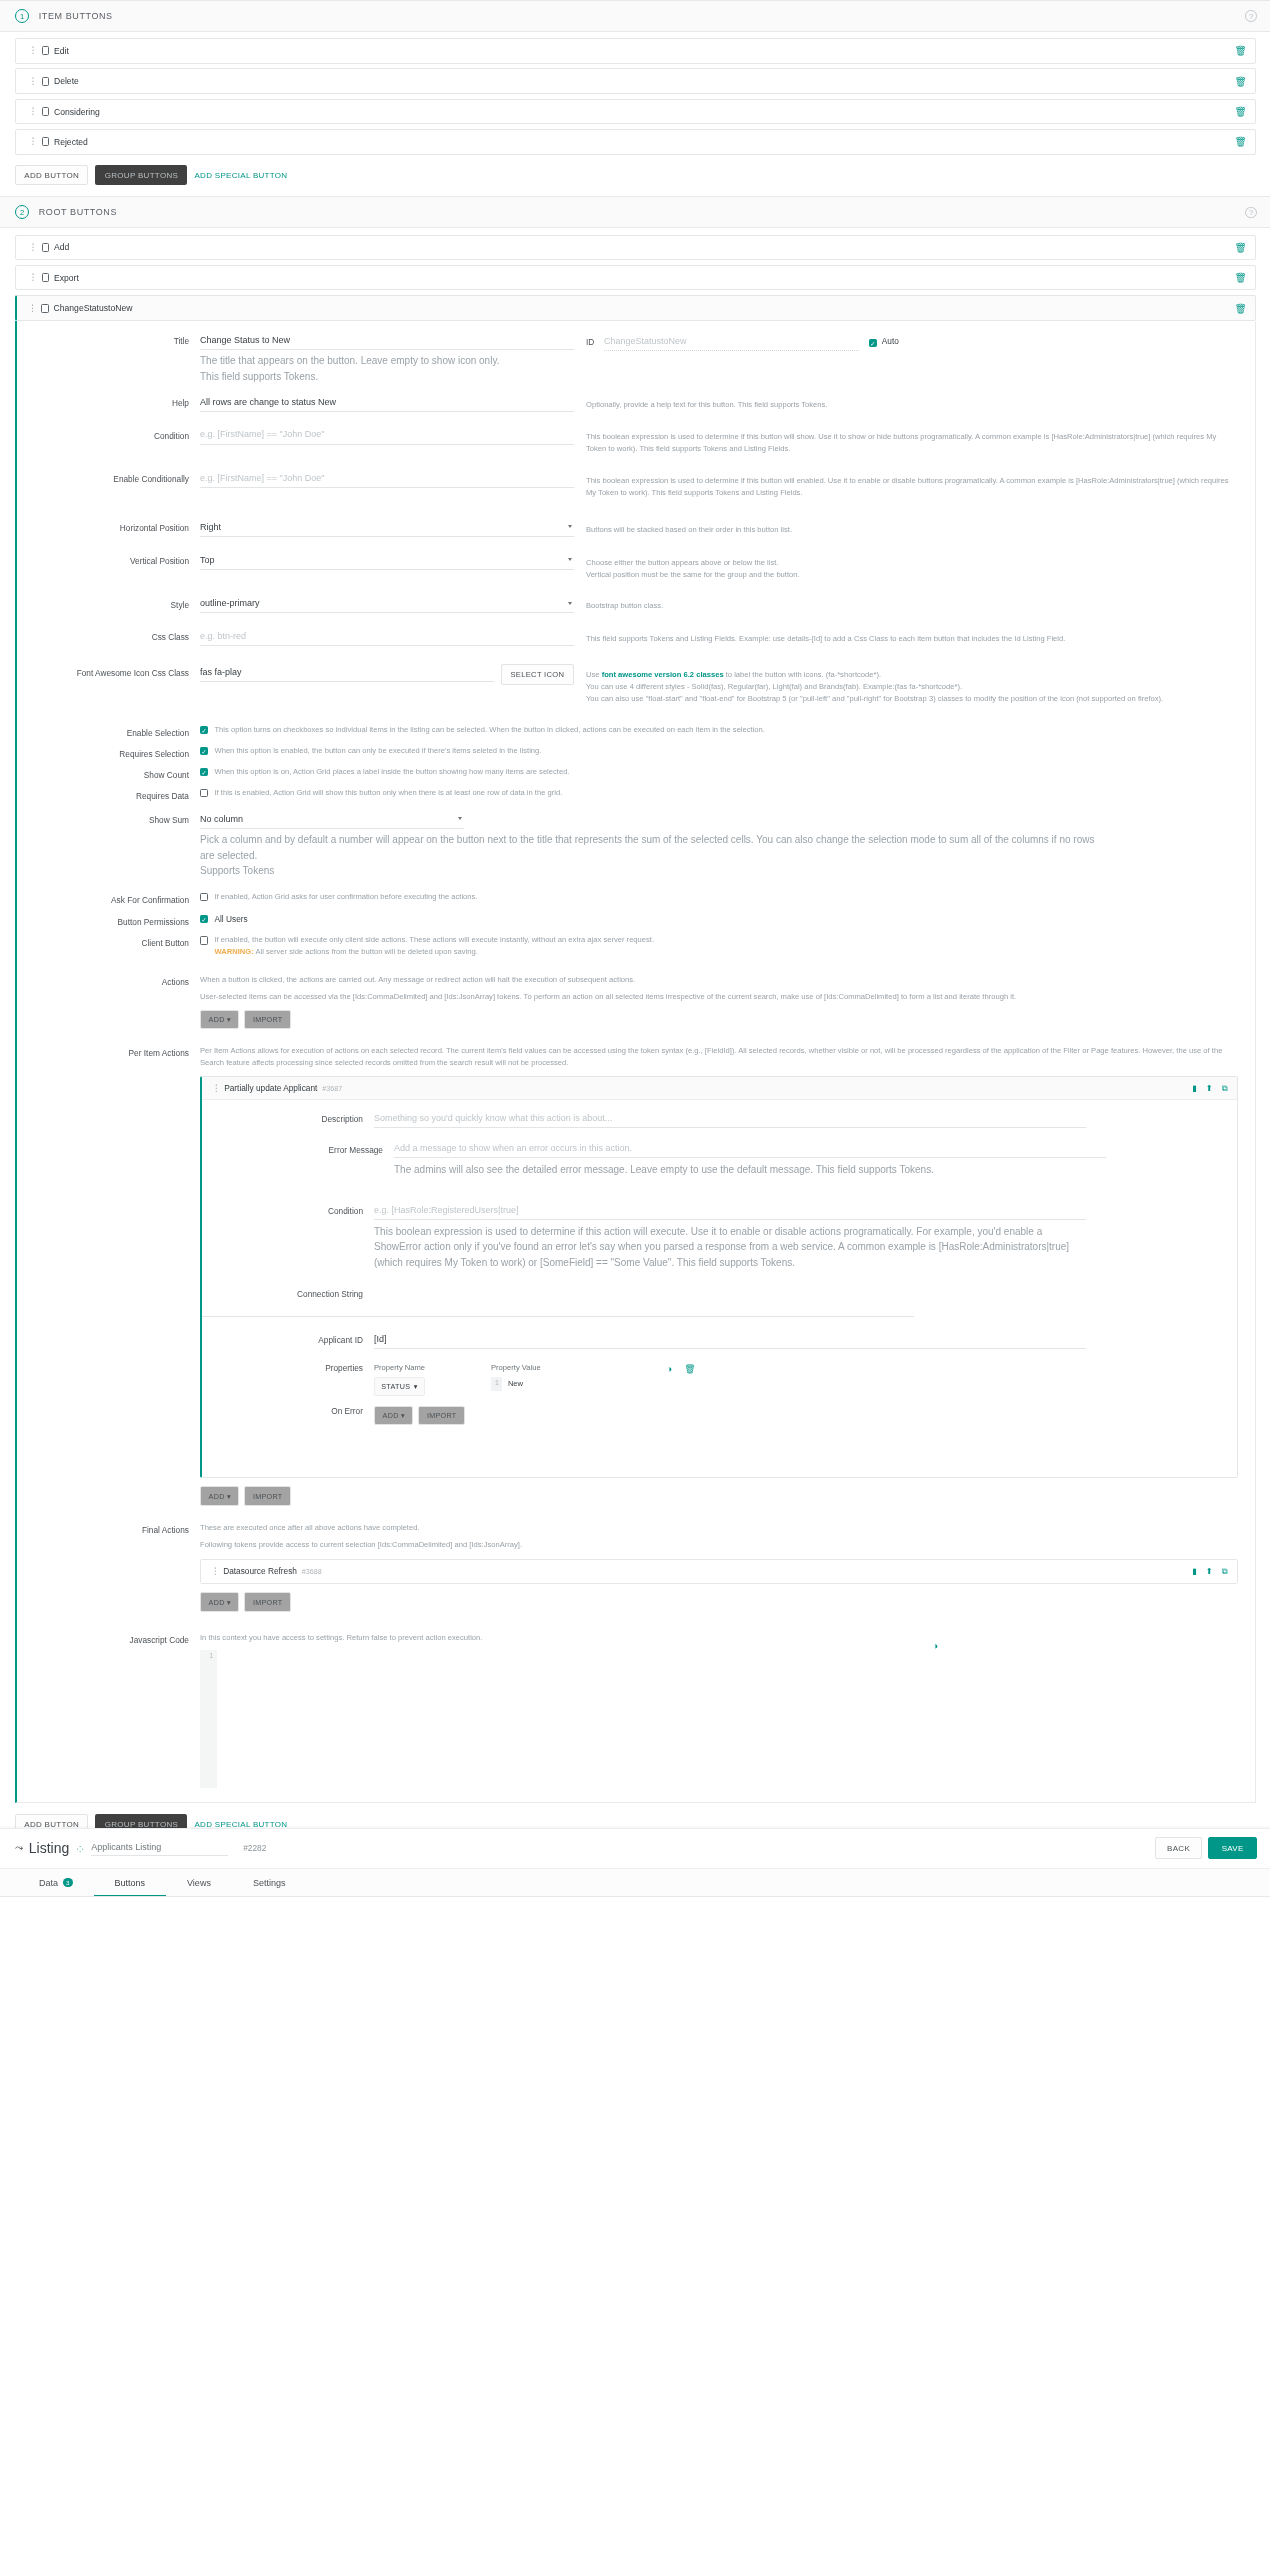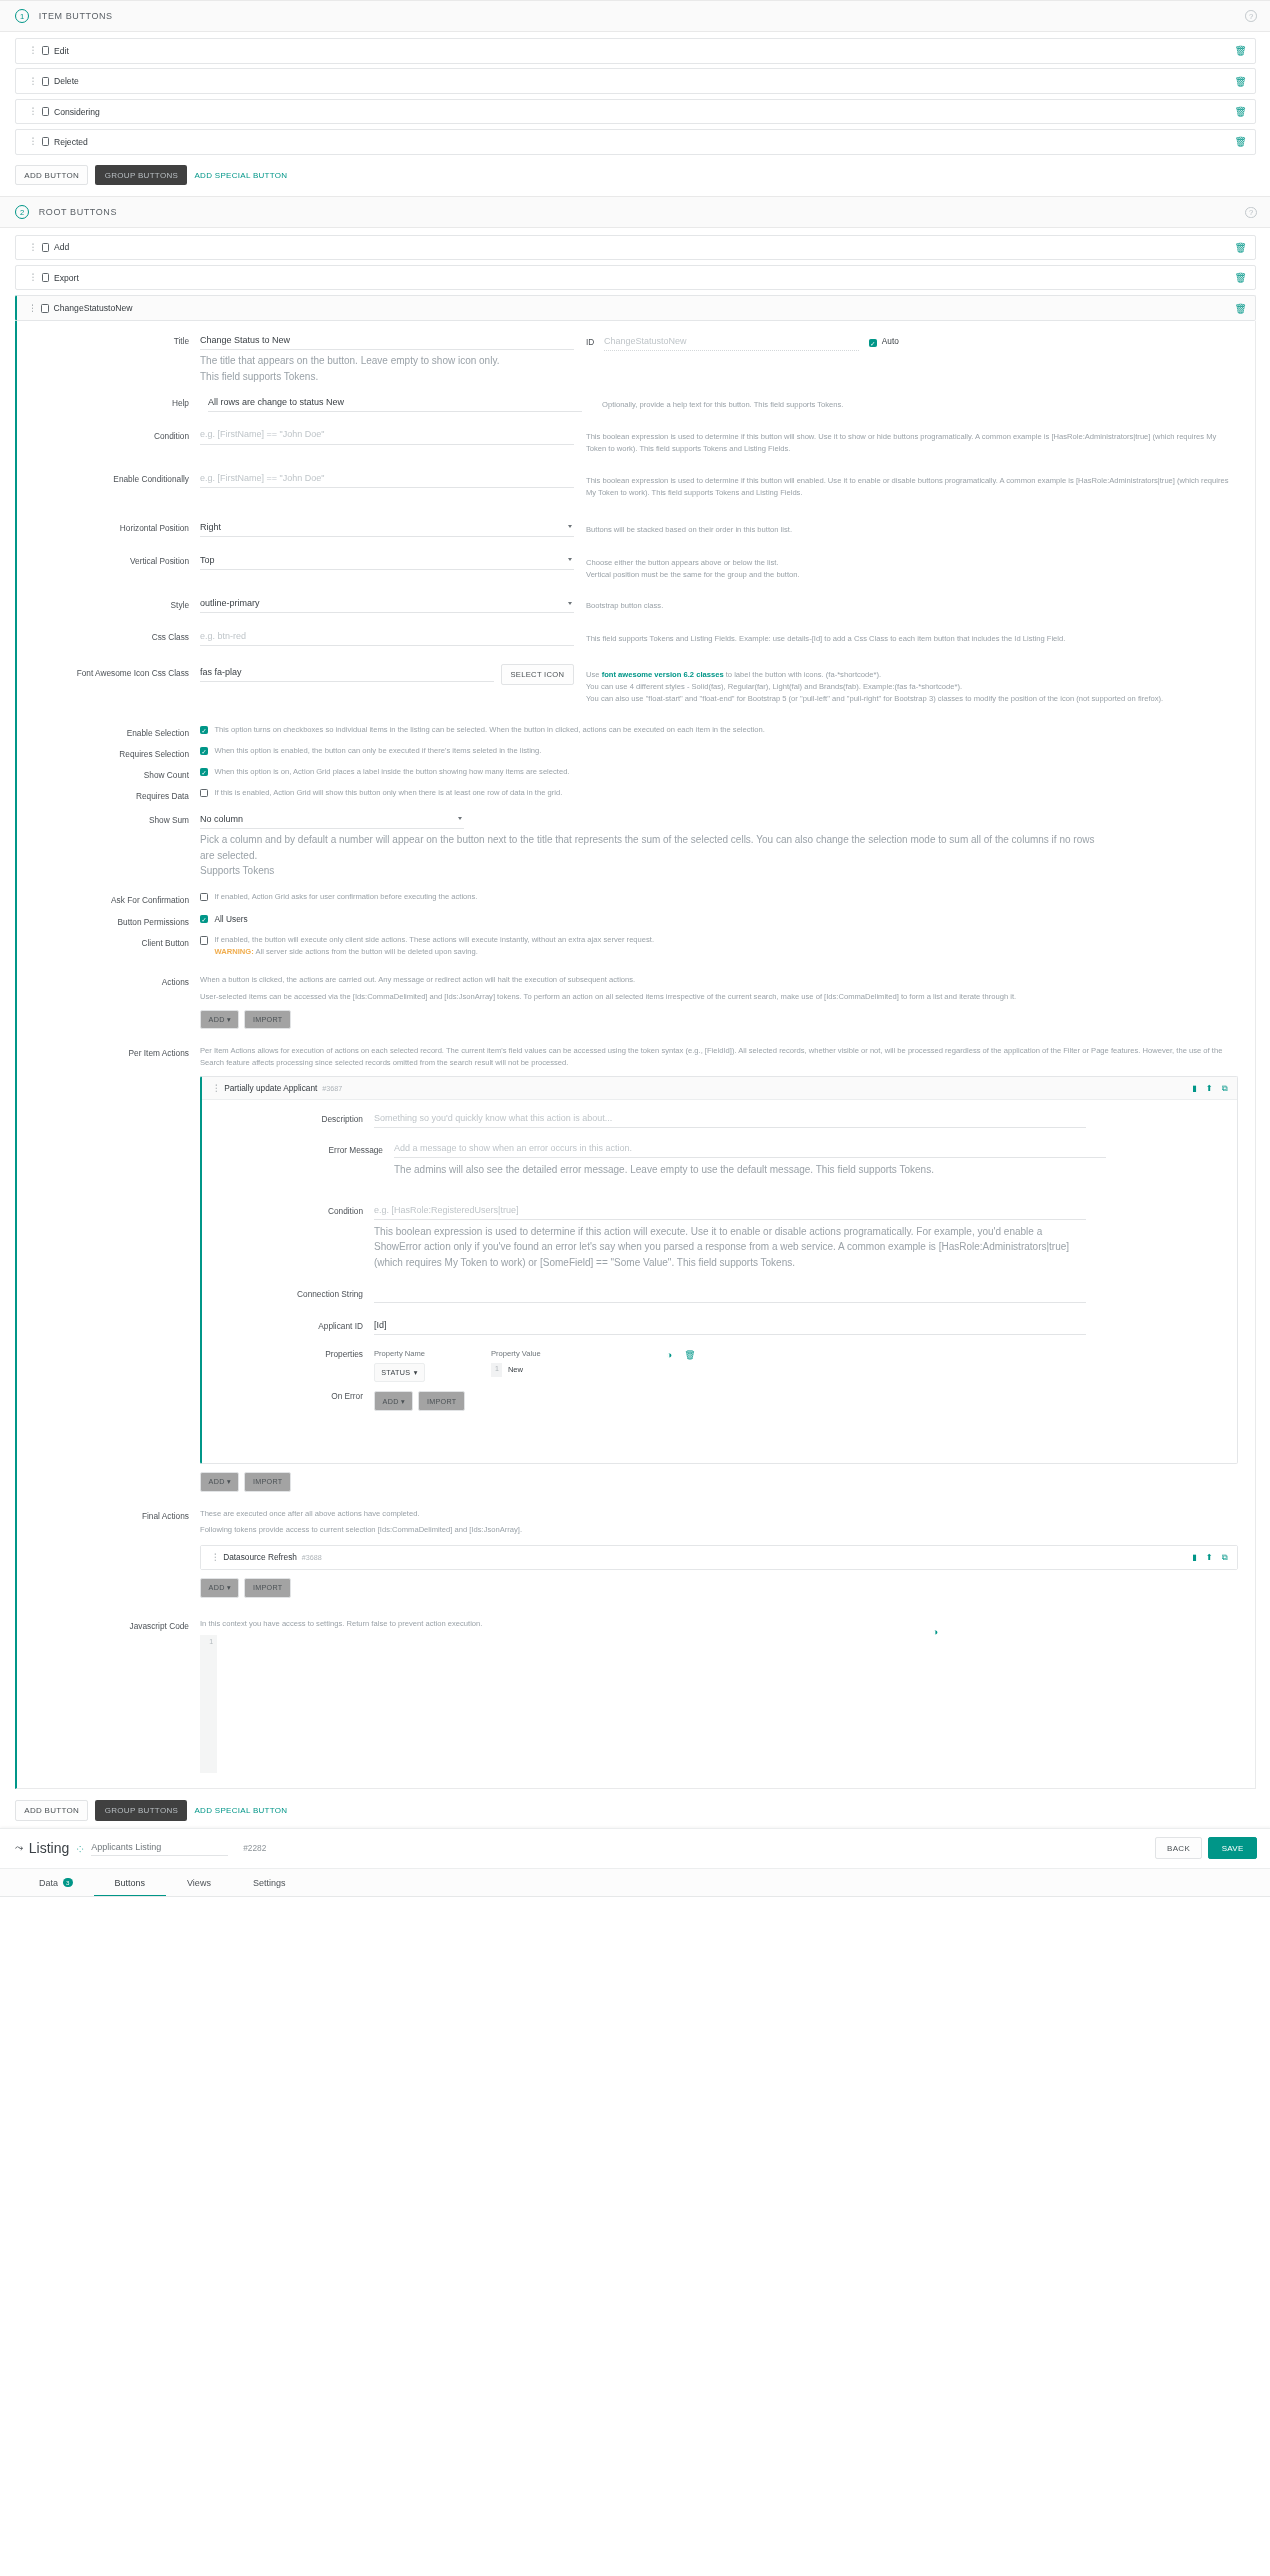--- a/index.html
+++ b/index.html
@@ -281,21 +281,21 @@
       <div class="fhelp tight" style="display:flex; align-items:flex-start; gap:9.7px; padding-top:1.4px;">
         <span style="font-size:8.3px;color:#4d5257;padding-top:2.8px;">ID</span>
         <input class="uinput dotted" style="width: 255px;" placeholder="ChangeStatustoNew">
         <span style="display:flex;align-items:center;gap:4.8px;padding-top:2.1px;">
           <span class="ck on">✓</span>
           <span style="font-size:8.3px;color:#3b4146;">Auto</span>
         </span>
       </div>
     </div>
 
-    <div class="frow" style="margin-bottom:15px;gap:8px;">
+    <div class="frow" style="margin-bottom:15px;">
       <div class="flabel">Help</div>
       <div class="fctrl">
         <input class="uinput" value="All rows are change to status New" style="">
       </div>
       <div class="fhelp">Optionally, provide a help text for this button. This field supports Tokens.</div>
     </div>
 
     <div class="frow" style="margin-bottom:15px;">
       <div class="flabel">Condition</div>
       <div class="fctrl">
@@ -513,21 +513,21 @@
             </div>
 
             <div class="frow" style="margin-bottom:15px;">
               <div class="flabel">Condition</div>
               <div class="fctrl" style="width:724px;">
                 <input class="uinput" placeholder="e.g. [HasRole:RegisteredUsers|true]" style="">
                 <div class="under-note" style="max-width:697px;">This boolean expression is used to determine if this action will execute. Use it to enable or disable actions programatically. For example, you'd enable a ShowError action only if you've found an error let's say when you parsed a response from a web service. A common example is [HasRole:Administrators|true] (which requires My Token to work) or [SomeField] == "Some Value". This field supports Tokens.</div>
               </div>
             </div>
 
-            <div class="frow" style="margin-bottom:14px;">
+            <div class="frow" style="margin-bottom:14px;flex-direction:column;">
               <div class="flabel">Connection String</div>
               <div class="fctrl" style="width:724px;">
                 <input class="uinput" value="" style="">
               </div>
             </div>
 
             <div class="frow" style="margin-bottom:14px;">
               <div class="flabel">Applicant ID</div>
               <div class="fctrl" style="width:724px;">
                 <input class="uinput" value="[Id]" style="">

